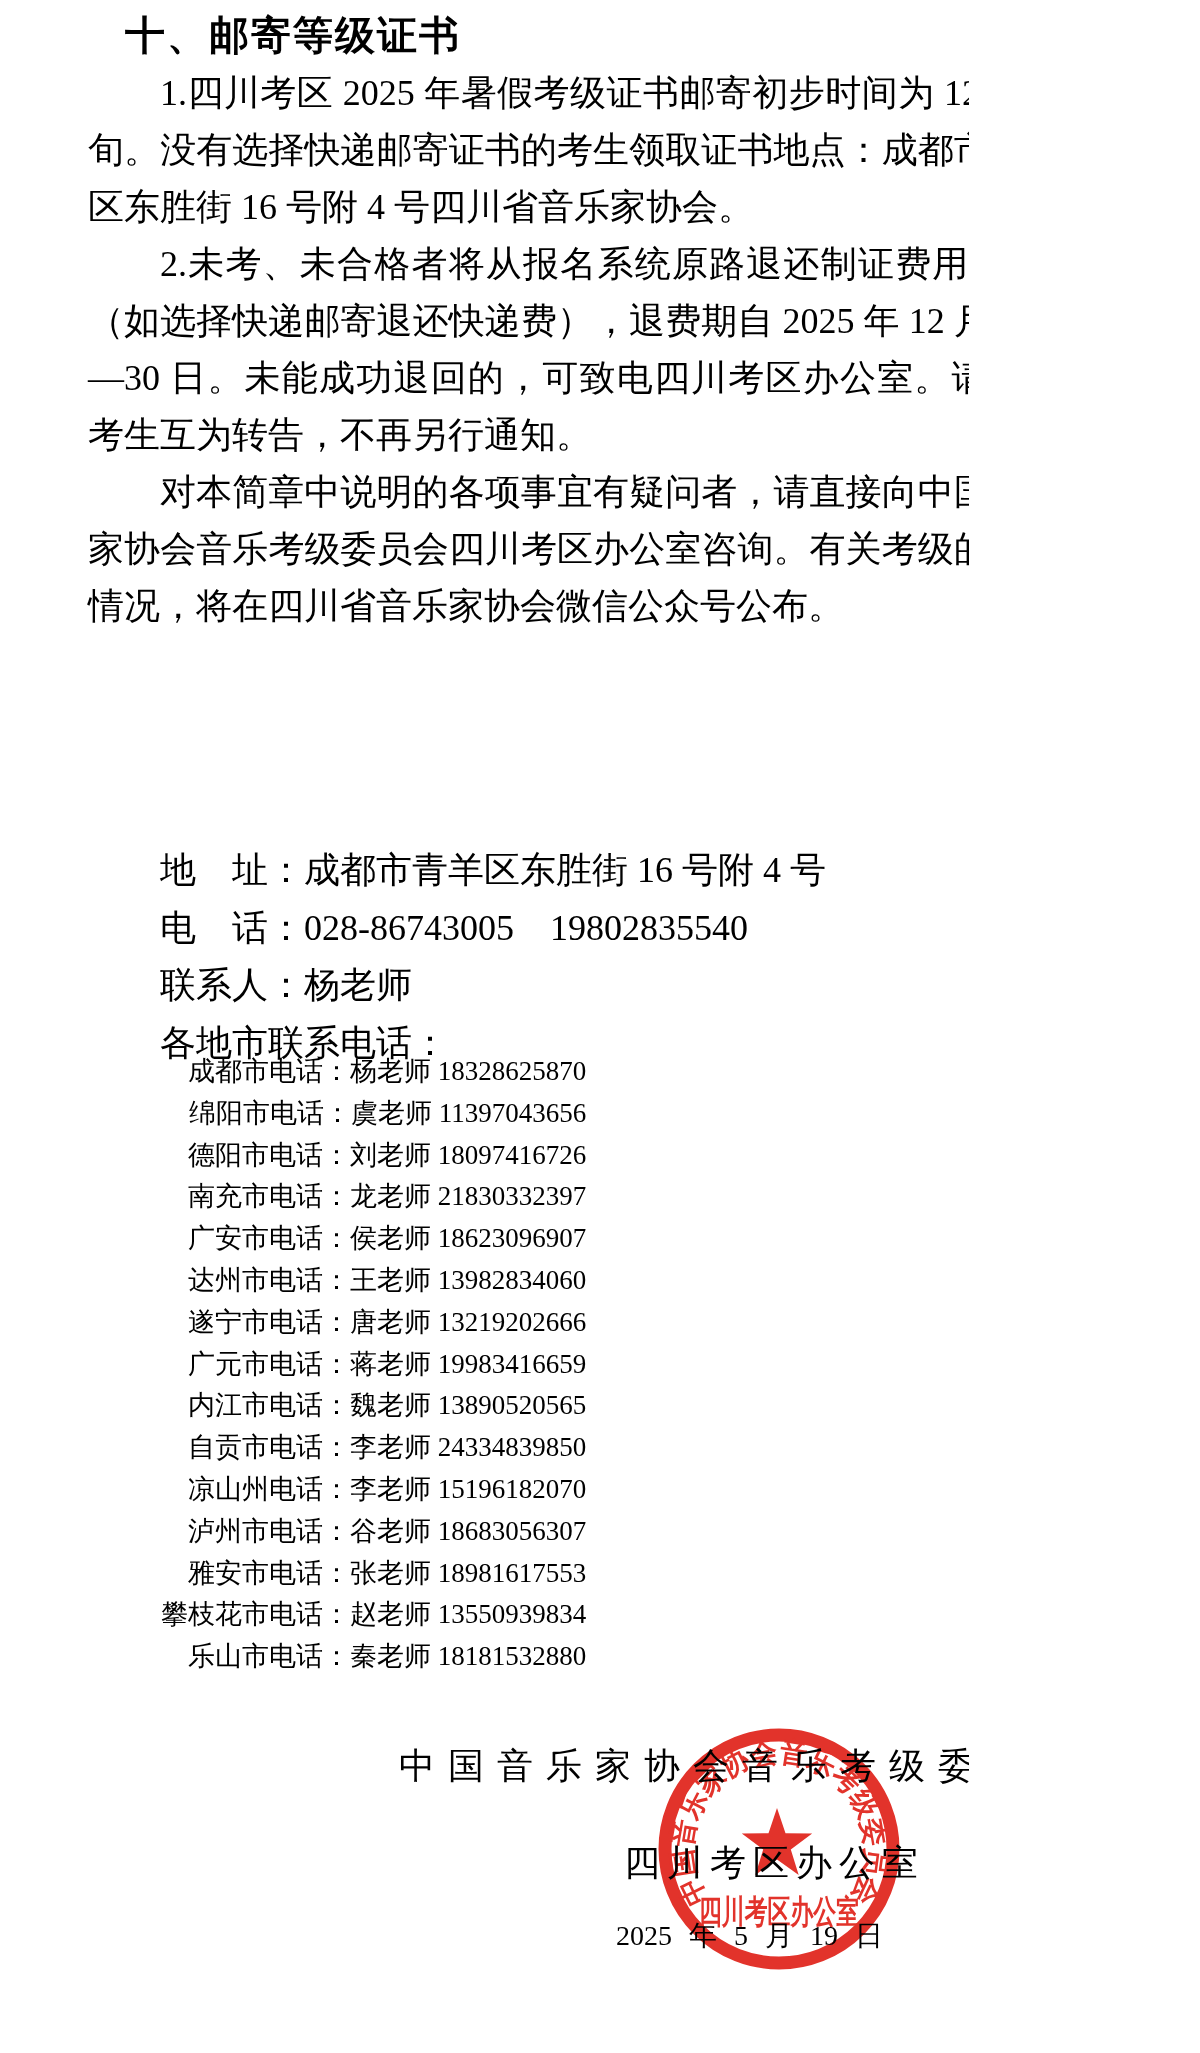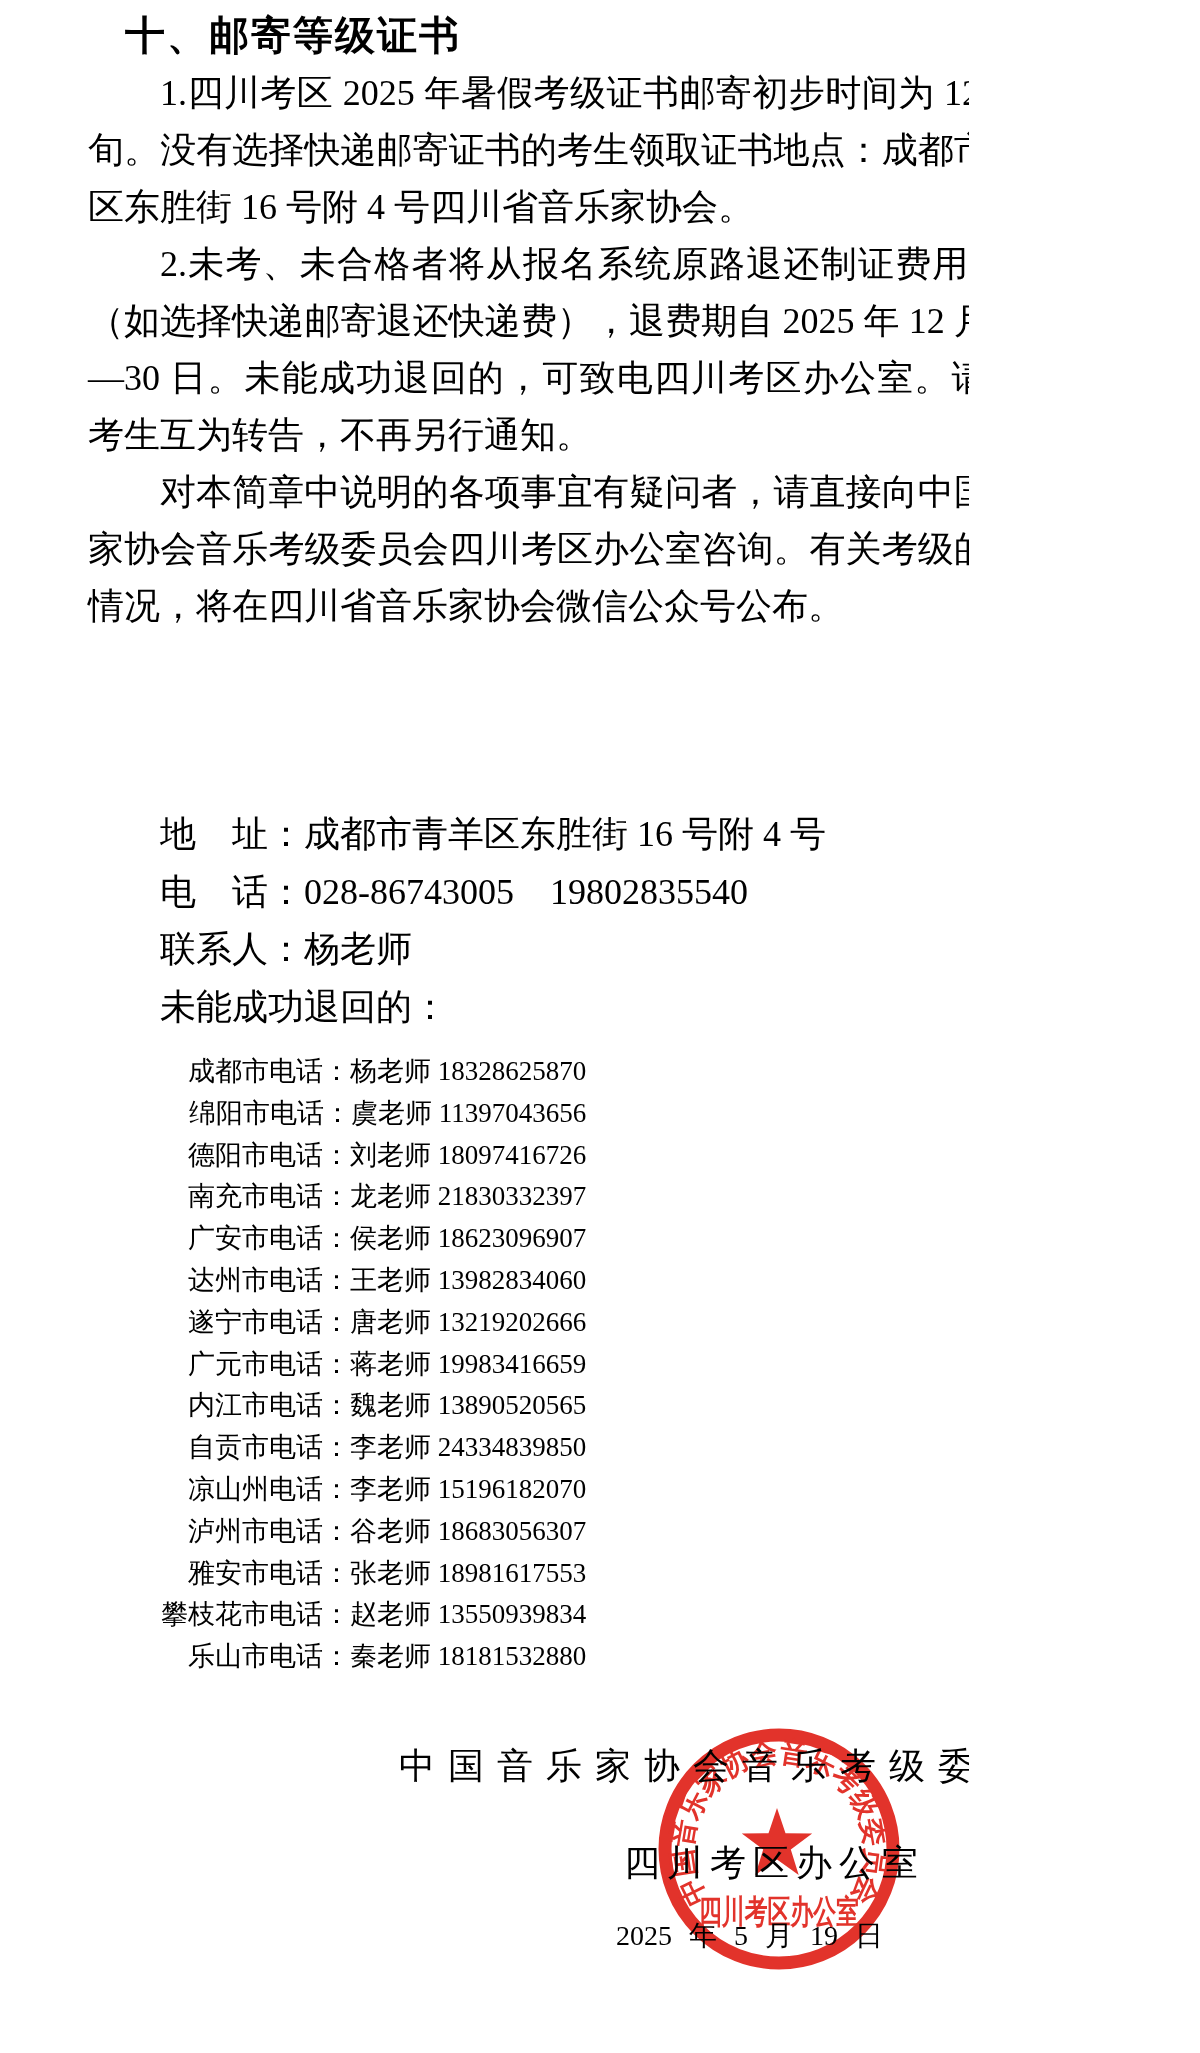--- a/index.html
+++ b/index.html
@@ -29,21 +29,21 @@
     width: 974px;
     font-size: 36px;
     line-height: 57px;
     text-align: justify;
     text-justify: inter-character;
   }
   .body-text p { margin: 0; text-indent: 2em; }
   .contact-block {
     position: absolute;
     left: 88px;
-    top: 806px;
+    top: 842px;
     width: 974px;
     font-size: 36px;
     line-height: 57.5px;
   }
   .contact-block div { text-indent: 2em; white-space: pre; }
   .city-list {
     position: absolute;
     left: 161px;
     top: 1051px;
     font-size: 27px;
@@ -102,21 +102,21 @@
 
       <p>2.未考、未合格者将从报名系统原路退还制证费用 40 元（如选择快递邮寄退还快递费），退费期自 2025 年 12 月 1 日—30 日。未能成功退回的，可致电四川考区办公室。请广大考生互为转告，不再另行通知。</p>
 
       <p>对本简章中说明的各项事宜有疑问者，请直接向中国音乐家协会音乐考级委员会四川考区办公室咨询。有关考级的最新情况，将在四川省音乐家协会微信公众号公布。</p>
     </div>
 
   <div class="contact-block">
     <div>地　址：成都市青羊区东胜街 16 号附 4 号</div>
     <div>电　话：028-86743005　19802835540</div>
     <div>联系人：杨老师</div>
-    <div>未能成功退回的：</div>
+    <div>各地市联系电话：</div>
   </div>
 
   <div class="city-list">
 
       <div>成都市电话：杨老师 18328625870</div>
 
       <div>绵阳市电话：虞老师 11397043656</div>
 
       <div>德阳市电话：刘老师 18097416726</div>
 

